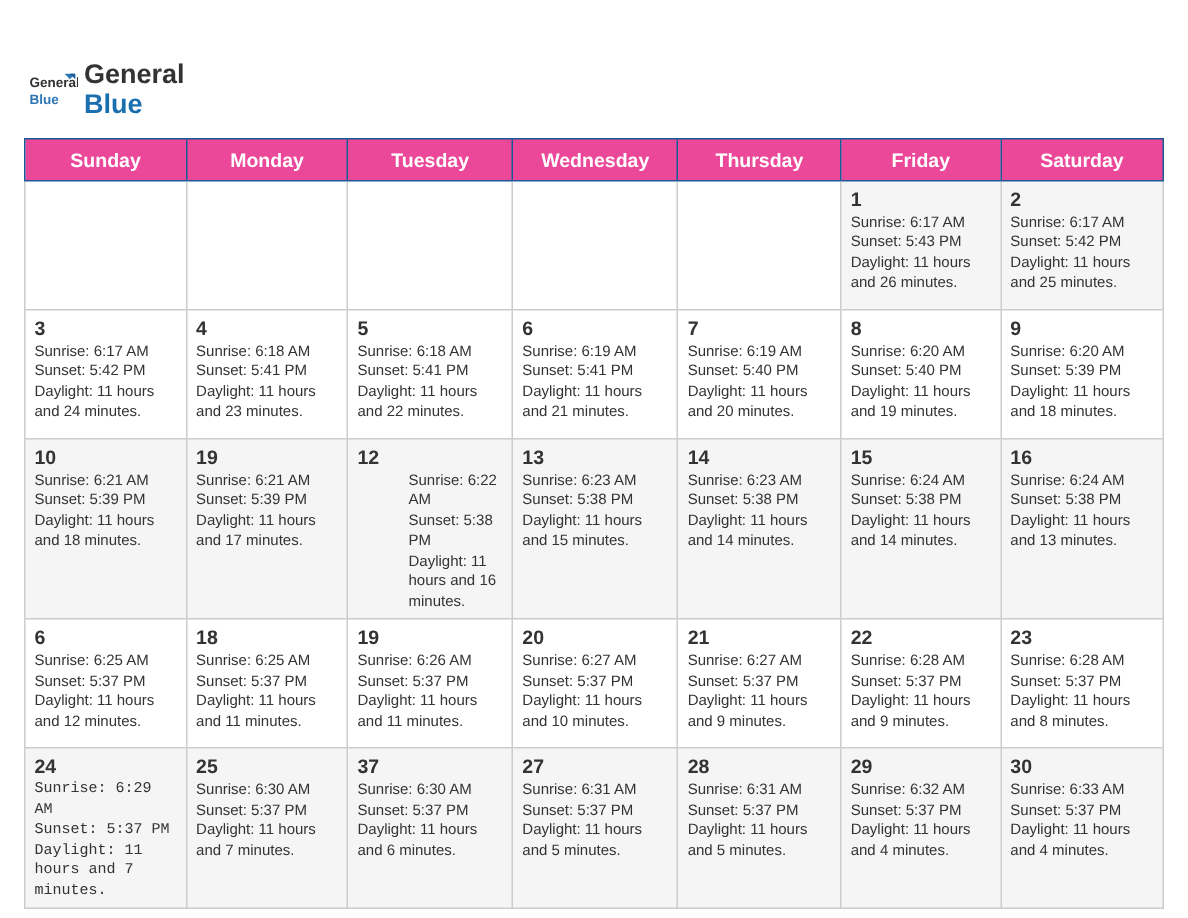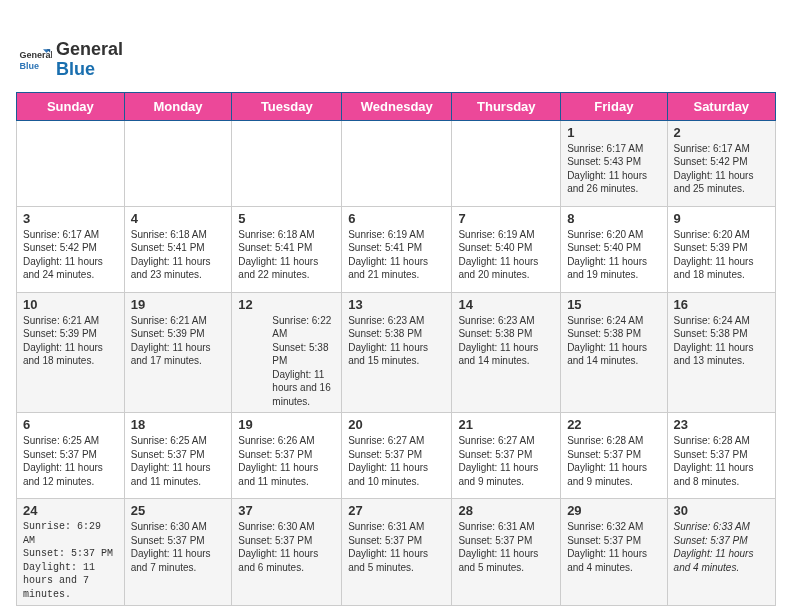--- a/index.html
+++ b/index.html
@@ -303,19 +303,19 @@
 Daylight: 11 hours and 5 minutes.</div>
         </td>
         <td>
           <span class="day-num">29</span>
           <div class="day-info" style="white-space: pre-line;">Sunrise: 6:32 AM
 Sunset: 5:37 PM
 Daylight: 11 hours and 4 minutes.</div>
         </td>
         <td>
           <span class="day-num">30</span>
-          <div class="day-info" style="white-space: pre-line; font-style: italic;">Sunrise: 6:33 AM
+          <div class="day-info" style="white-space: pre-line;">Sunrise: 6:33 AM
 Sunset: 5:37 PM
 Daylight: 11 hours and 4 minutes.</div>
         </td>
       </tr>
     </tbody>
 </table>
 
 </body></html>

